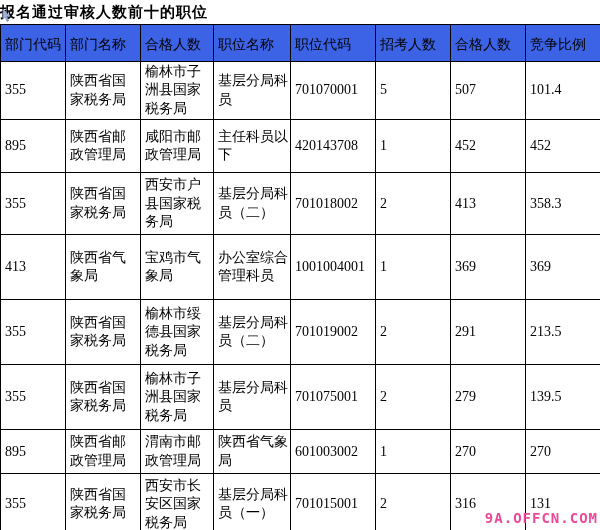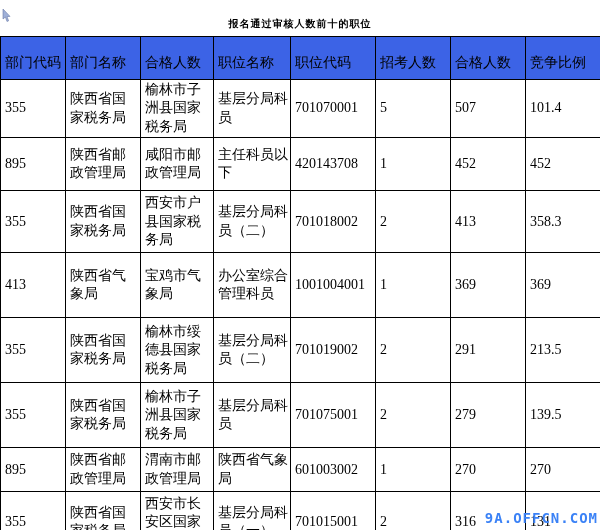--- a/index.html
+++ b/index.html
@@ -6,23 +6,22 @@
   body{
     width:600px;height:530px;
     background:#ffffff;
     font-family:"Liberation Serif","DejaVu Serif",serif;
     color:#000;
     position:relative;
     overflow:hidden;
   }
   .page-title{
     height:22px;
-    padding-top:14px;
-    text-align:center;
-    font-size:10px;
+    padding-top:2px;
+    font-size:15px;
     font-weight:bold;
     letter-spacing:1px;
     line-height:20px;
   }
   table.data-table{
     border-collapse:collapse;
     table-layout:fixed;
     width:600px;
   }
   .data-table th,.data-table td{
@@ -31,21 +30,21 @@
     font-size:14px;
     line-height:1.32;
     text-align:left;
     vertical-align:middle;
     word-break:break-all;
   }
   .data-table th{
     background:#3C63E6;
     font-weight:normal;
     height:29px;
-    padding:12px 1px 1px 4px;
+    padding:6px 1px 1px 4px;
   }
   .data-table td{
     padding:1px 1px 1px 4px;
     background:#fff;
   }
   
   col.c1{width:65px}col.c2{width:75px}col.c3{width:73px}col.c4{width:77px}
   col.c5{width:85px}col.c6{width:75px}col.c7{width:75px}col.c8{width:75px}
   
   tbody tr:nth-child(1){height:57px}
@@ -54,21 +53,21 @@
   tbody tr:nth-child(4){height:65px}
   tbody tr:nth-child(5){height:65px}
   tbody tr:nth-child(6){height:65px}
   tbody tr:nth-child(7){height:44px}
   tbody tr:nth-child(8){height:61px}
   tbody tr:nth-child(9){height:8px}
   .watermark{
     position:absolute;
     right:2px;
     bottom:4px;
-    color:#3b82f6;
+    color:#ec4899;
     font-family:"DejaVu Sans Mono","Liberation Mono",monospace;
     font-weight:bold;
     font-size:14px;
     letter-spacing:1px;
     background:transparent;
   }
   .cursor-artifact{
     position:absolute;
     left:2px;top:9px;
     width:9px;height:13px;

